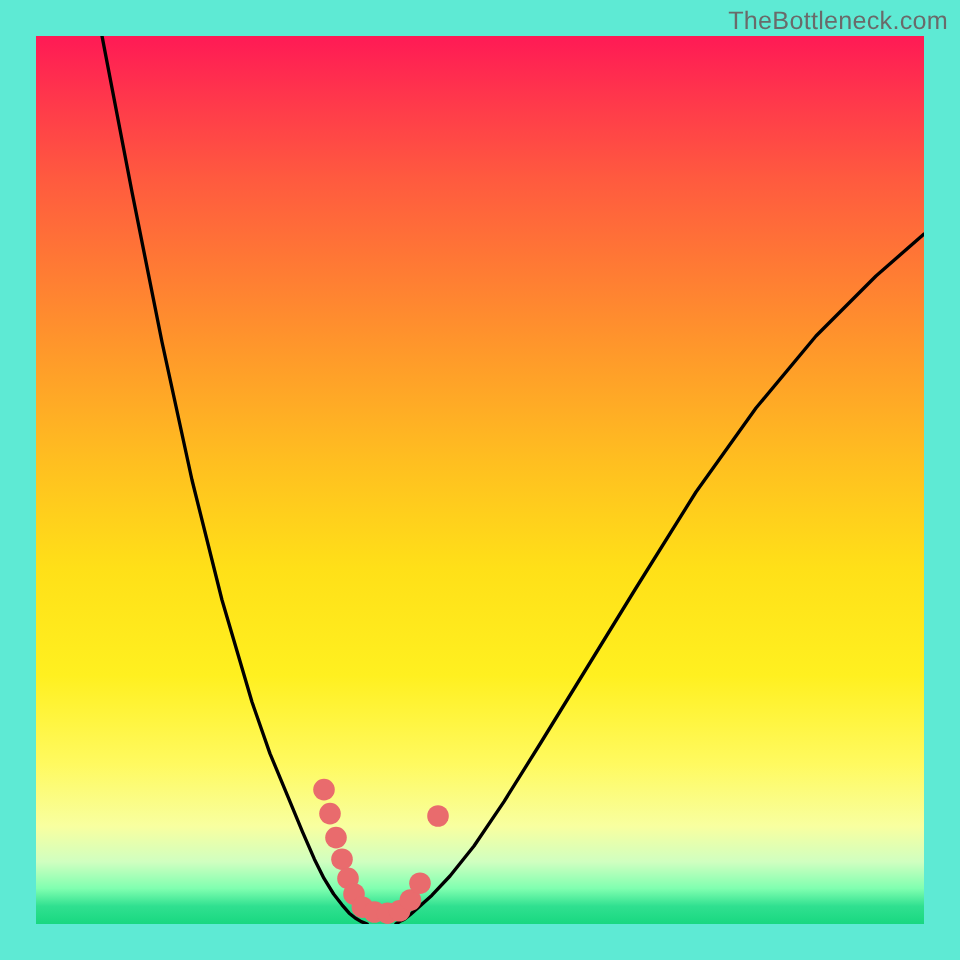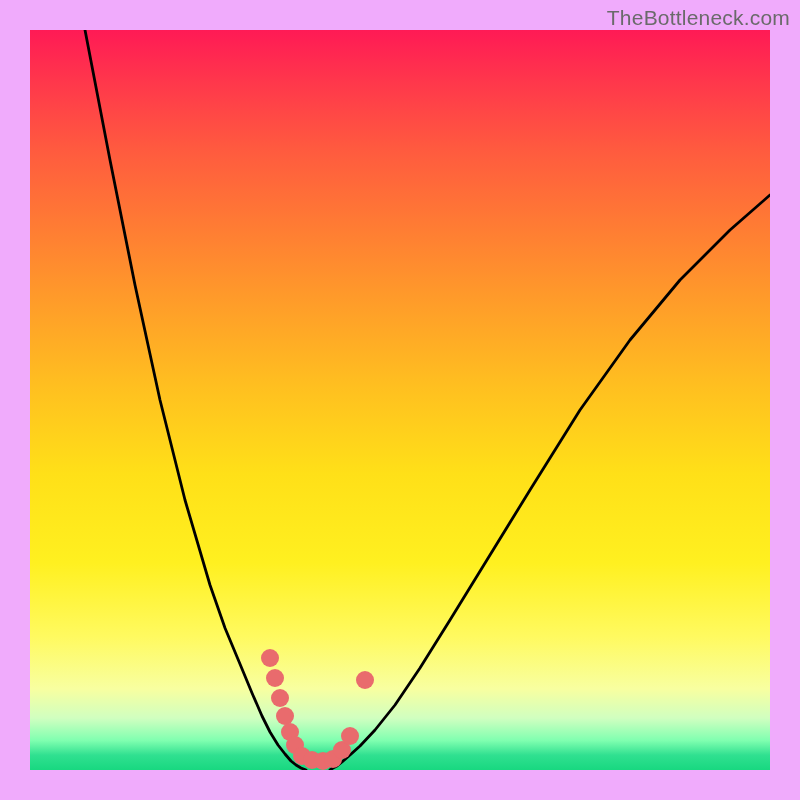--- a/index.html
+++ b/index.html
@@ -2,21 +2,21 @@
 <html><head>
 <meta charset="utf-8">
 <style>
   * { margin: 0; padding: 0; box-sizing: border-box; }
   html, body { width: 800px; height: 800px; overflow: hidden; }
   body { background: #000; position: relative; font-family: Arial, sans-serif; }
 
   .frame {
     position: absolute;
     inset: 0;
-    background: #f0abfc;
+    background: #5eead4;
   }
 
   .plot-area {
     position: absolute;
     left: 30px;
     top: 30px;
     width: 740px;
     height: 740px;
     overflow: hidden;
   }

